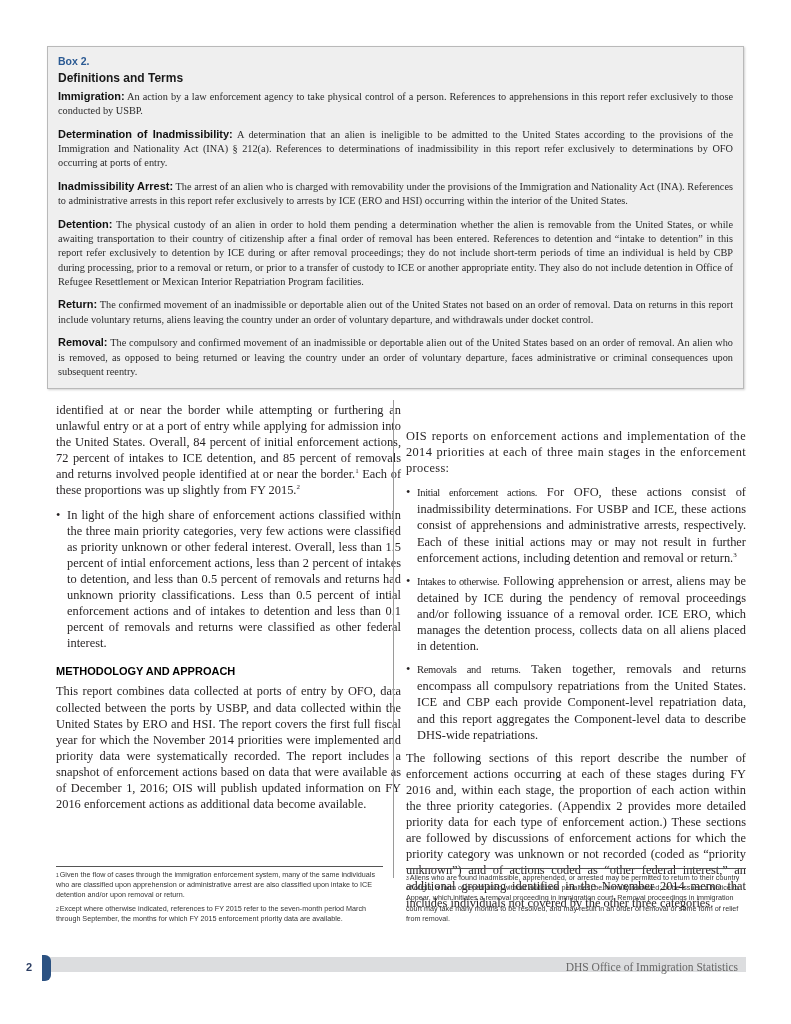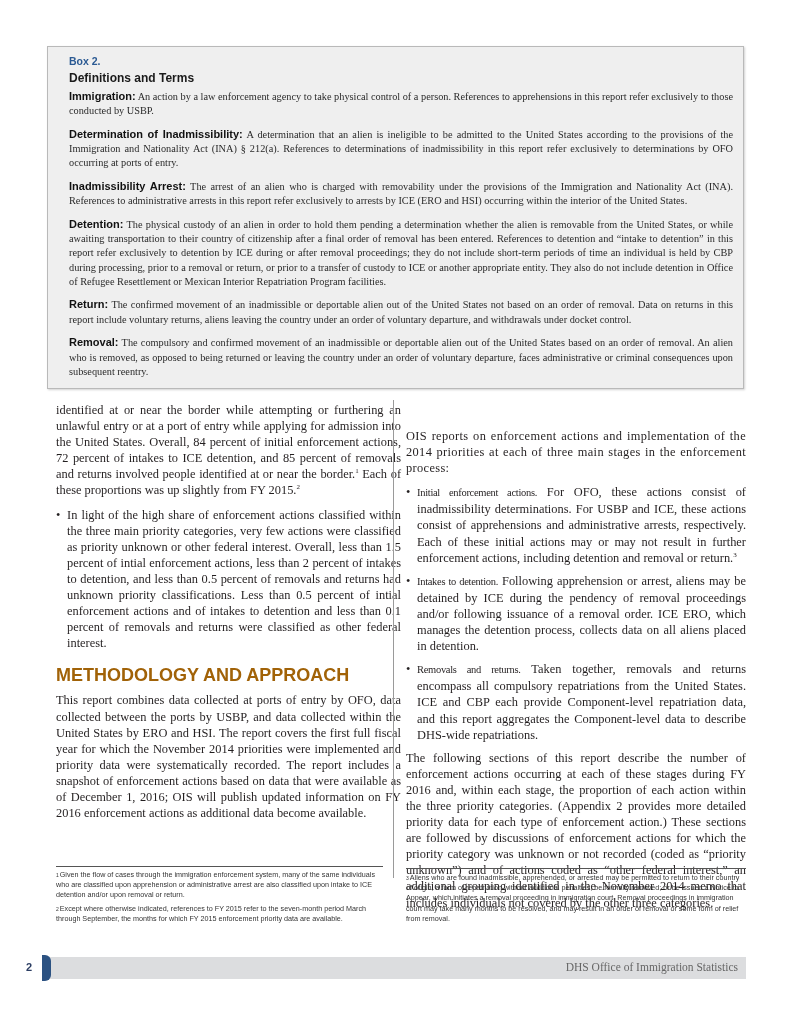--- a/index.html
+++ b/index.html
@@ -1,21 +1,21 @@
 <!DOCTYPE html>
 <html><head>
 <meta charset="utf-8">
 <style>
   html, body { margin: 0; padding: 0; background: #ffffff; }
   body { width: 791px; height: 1024px; position: relative; overflow: hidden;
          font-family: "Liberation Serif", "DejaVu Serif", serif; color: #231f20; }
 
   .box { position: absolute; left: 47px; top: 46px; width: 697px; height: 343px;
          background: #efefef; border: 1px solid #b9b9b9; box-shadow: 1px 1px 2px rgba(0,0,0,0.18);
-         box-sizing: border-box; padding: 8px 10px 0 21px; }
+         box-sizing: border-box; padding: 8px 10px 0 10px; }
   .box-label { font-family: "Liberation Sans", "DejaVu Sans", sans-serif; font-weight: bold;
                font-size: 10.5px; color: #2b5a93; margin: 0 0 4px 0; }
   .box-title { font-family: "Liberation Sans", "DejaVu Sans", sans-serif; font-weight: bold;
                font-size: 12px; color: #1a1a1a; margin: 0 0 4px 0; }
   .def { font-size: 10.3px; line-height: 14.2px; margin: 0 0 8.5px 0; text-align: justify; color: #2a2a2a; }
   .def .term { font-family: "Liberation Sans", "DejaVu Sans", sans-serif; font-weight: bold;
                font-size: 11px; color: #111; }
 
   .col { position: absolute; top: 402px; width: 345px; }
   .col-left { left: 56px; }
@@ -23,34 +23,34 @@
   .divider { position: absolute; left: 393px; top: 400px; width: 1px; height: 478px; background: #9a9a9a; }
 
   .p { font-size: 12.4px; line-height: 16.1px; text-align: justify; margin: 0 0 8px 0; color: #231f20; }
   .bullets { list-style: none; margin: 0; padding: 0; }
   .bullets li { position: relative; padding-left: 11px; font-size: 12.4px; line-height: 16.1px;
                 text-align: justify; margin: 0 0 7px 0; }
   .bullets li .dot { position: absolute; left: 0; top: 0; }
   .lead-in { font-size: 10.5px; letter-spacing: -0.3px; }
   sup { font-size: 7px; line-height: 0; }
 
-  .h2 { font-family: "Liberation Sans", "DejaVu Sans", sans-serif; font-weight: bold; font-size: 18px;
-        margin: 14px 0 6px 0; color: #a16207; }
+  .h2 { font-family: "Liberation Sans", "DejaVu Sans", sans-serif; font-weight: bold; font-size: 11px;
+        margin: 14px 0 6px 0; color: #000000; }
 
   .fn-rule { position: absolute; height: 1px; background: #555; }
   .fn-rule-left { left: 56px; top: 866px; width: 327px; }
   .fn-rule-right { left: 406px; top: 868px; width: 340px; }
   .fn { position: absolute; font-family: "Liberation Sans", "DejaVu Sans", sans-serif; font-size: 7.2px;
         line-height: 10.2px; color: #333; }
   .fn-left { left: 56px; top: 870px; width: 330px; }
   .fn-right { left: 406px; top: 873px; width: 340px; }
   .fn p { margin: 0 0 3px 0; }
   .fn .num { font-size: 5px; vertical-align: top; margin-right: 1px; }
 
-  .footer { position: absolute; left: 42px; top: 957px; width: 704px; height: 22px; background: #dcdddf; }
+  .footer { position: absolute; left: 42px; top: 957px; width: 704px; height: 15px; background: #dcdddf; }
   .page-tab { position: absolute; left: 0; top: -2px; width: 9px; height: 26px; background: #2c5282;
               border-radius: 0 6px 6px 0; }
   .page-num { position: absolute; left: 26px; top: 961px; font-family: "Liberation Sans", "DejaVu Sans", sans-serif;
               font-weight: bold; font-size: 11px; color: #2c3e63; }
   .footer-text { position: absolute; right: 8px; top: 4px; font-size: 11.5px; color: #666; }
 </style>
 </head>
 <body>
 
 <div class="box">
@@ -72,21 +72,21 @@
   <div class="h2">METHODOLOGY AND APPROACH</div>
   <p class="p">This report combines data collected at ports of entry by OFO, data collected between the ports by USBP, and data collected within the United States by ERO and HSI. The report covers the first full fiscal year for which the November 2014 priorities were implemented and priority data were systematically recorded. The report includes a snapshot of enforcement actions based on data that were available as of December 1, 2016; OIS will publish updated information on FY 2016 enforcement actions as additional data become available.</p>
 </div>
 
 <div class="divider"></div>
 
 <div class="col col-right">
   <p class="p" style="letter-spacing:0.35px;">OIS reports on enforcement actions and implementation of the 2014 priorities at each of three main stages in the enforcement process:</p>
   <ul class="bullets">
     <li><span class="dot">•</span><span class="lead-in">Initial enforcement actions.</span><span> For OFO, these actions consist of inadmissibility determinations. For USBP and ICE, these actions consist of apprehensions and administrative arrests, respectively. Each of these initial actions may or may not result in further enforcement actions, including detention and removal or return.</span><sup>3</sup></li>
-    <li><span class="dot">•</span><span class="lead-in">Intakes to detention.</span><span> Following apprehension or arrest, aliens may be detained by ICE during the pendency of removal proceedings and/or following issuance of a removal order. ICE ERO, which manages the detention process, collects data on all aliens placed in detention.</span></li>
+    <li><span class="dot">•</span><span class="lead-in">Intakes to otherwise.</span><span> Following apprehension or arrest, aliens may be detained by ICE during the pendency of removal proceedings and/or following issuance of a removal order. ICE ERO, which manages the detention process, collects data on all aliens placed in detention.</span></li>
     <li><span class="dot">•</span><span class="lead-in">Removals and returns.</span><span> Taken together, removals and returns encompass all compulsory repatriations from the United States. ICE and CBP each provide Component-level repatriation data, and this report aggregates the Component-level data to describe DHS-wide repatriations.</span></li>
   </ul>
   <p class="p">The following sections of this report describe the number of enforcement actions occurring at each of these stages during FY 2016 and, within each stage, the proportion of each action within the three priority categories. (Appendix 2 provides more detailed priority data for each type of enforcement action.) These sections are followed by discussions of enforcement actions for which the priority category was unknown or not recorded (coded as “priority unknown”) and of actions coded as “other federal interest,” an additional grouping identified in the November 2014 memo that includes individuals not covered by the other three categories.</p>
 </div>
 
 <div class="fn-rule fn-rule-left"></div>
 <div class="fn fn-left">
   <p><span class="num">1</span><span>Given the flow of cases through the immigration enforcement system, many of the same individuals who are classified upon apprehension or administrative arrest are also classified upon intake to ICE detention and/or upon removal or return.</span></p>
   <p><span class="num">2</span><span>Except where otherwise indicated, references to FY 2015 refer to the seven-month period March through September, the months for which FY 2015 enforcement priority data are available.</span></p>
 </div>

